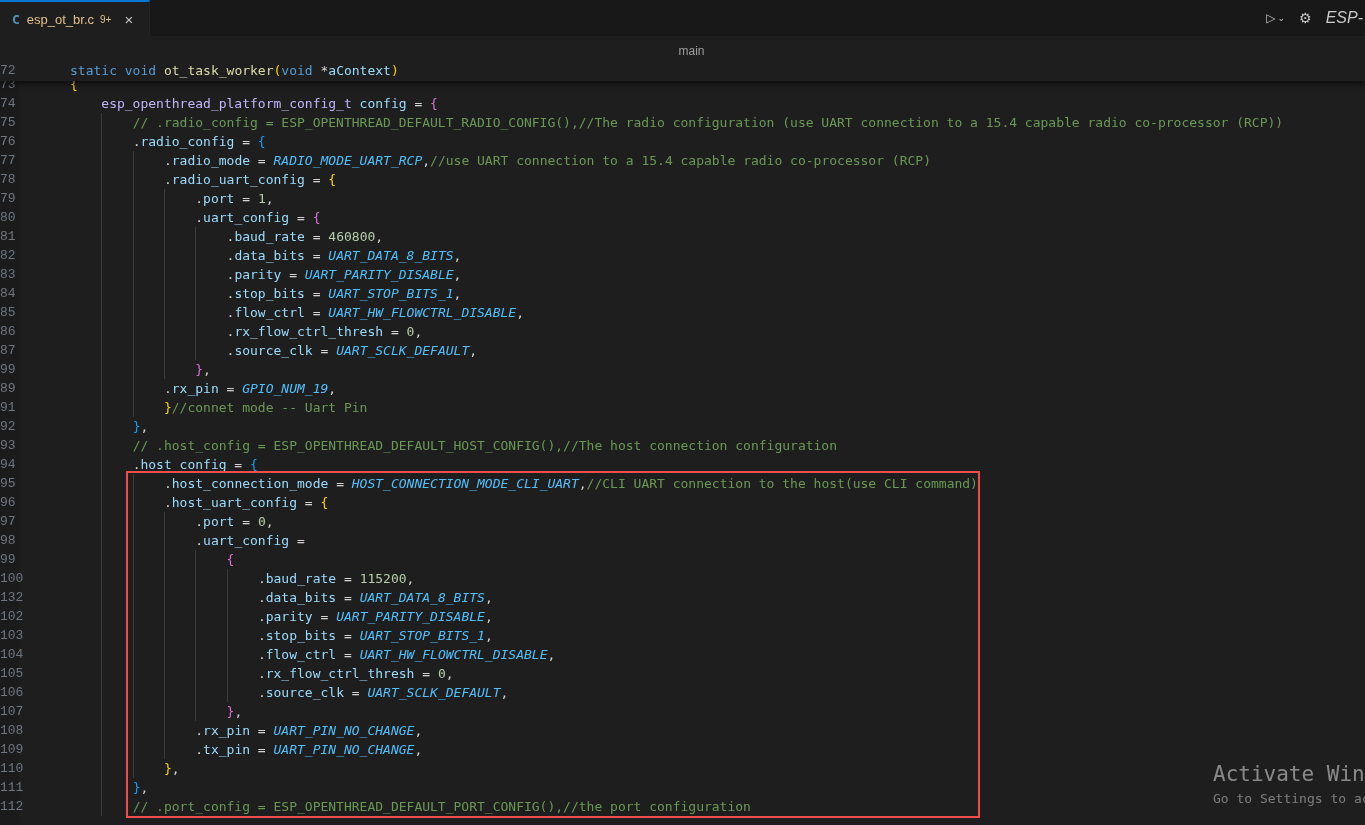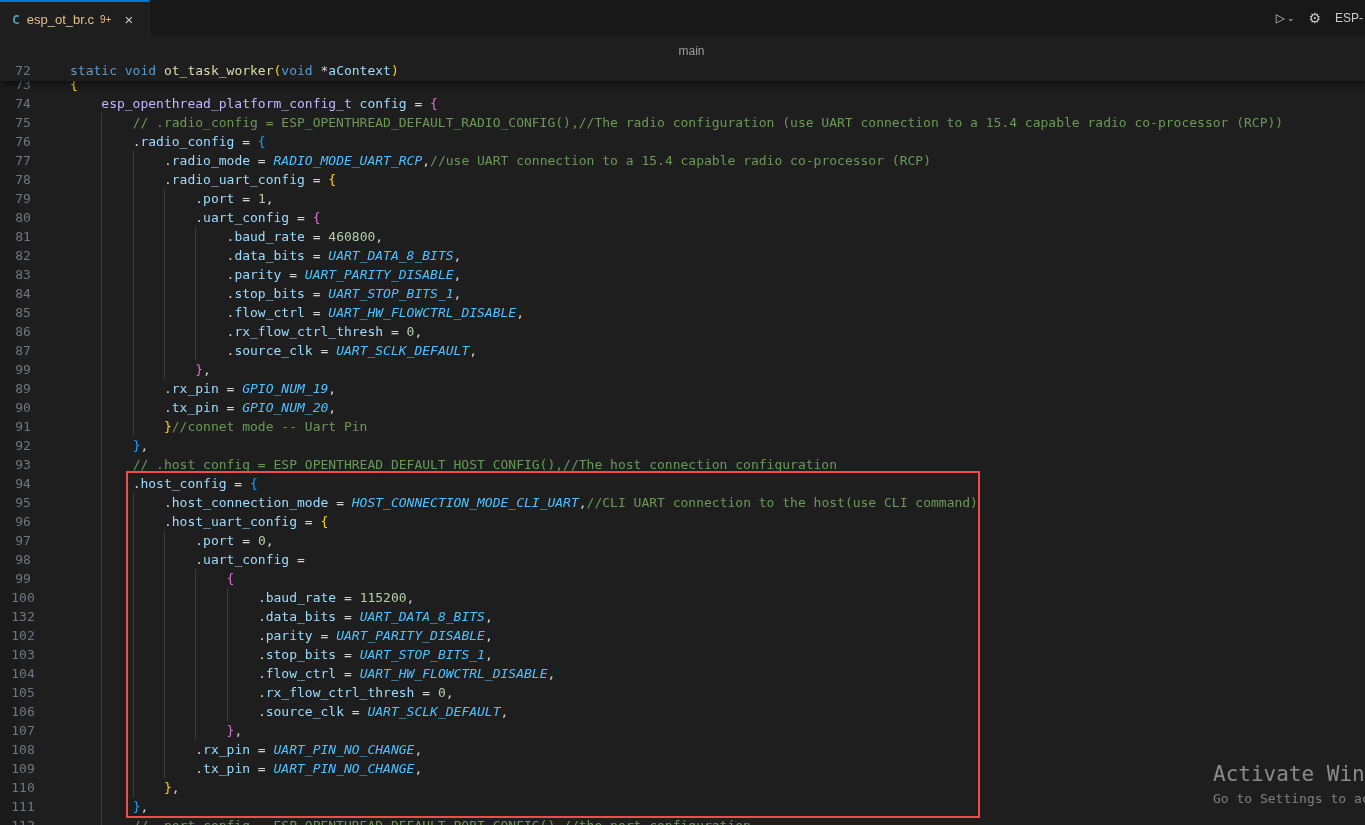--- a/index.html
+++ b/index.html
@@ -15,36 +15,36 @@
   .cicon { color:#519aba; font-family:"DejaVu Sans Mono", monospace; font-weight:bold; font-size:13px; }
   .cicon.small { font-size:11px; }
   .tab-label { color:#e2c08d; font-size:13px; white-space:nowrap; }
   .tab-badge { color:#e2c08d; font-size:10px; margin-left:-1px; }
   .tab-close { color:#c5c5c5; font-size:15px; line-height:1; margin-left:6px; }
   .actions { display:flex; align-items:center; gap:14px; padding-right:2px; color:#c5c5c5; }
   .runbtn { display:flex; align-items:center; }
   .runtri { font-size:12px; }
   .chev { font-size:9px; margin-left:2px; }
   .gear { font-size:14px; }
-  .esp { font-size:12px; color:#cccccc; white-space:nowrap; }
+  .esp { font-size:16px; color:#cccccc; white-space:nowrap;font-style:italic; }
 
   
   .breadcrumb { position:absolute; top:44px; left:0; right:0; height:24px; background:#1e1e1e;
                 display:flex; align-items:center; gap:3px; padding-left:18px;
                 color:#9d9d9d; font-size:12px;flex-direction:column; }
   .sep { color:#6a737d; font-size:13px; }
   .crumb { cursor:pointer; }
 
   
   .editor { position:absolute; top:60px; left:0; right:0; bottom:0; background:#1e1e1e; overflow:hidden;
             font-family:"DejaVu Sans Mono","Liberation Mono", monospace; font-size:13px; }
   .gutter-strip { position:absolute; left:0; top:0; bottom:0; width:19px; background:#1b1b1b; }
   .lines { position:absolute; top:15px; left:0; right:0; }
   .line { display:flex; height:19px; line-height:19px; }
-  .ln { width:46px; text-align:center; color:#6e7681; flex:none; }
+  .ln { width:46px; text-align:left; color:#6e7681; flex:none;font-family:Liberation Mono, monospace; }
   .code { margin-left:24px; white-space:pre; color:#d4d4d4; }
   .iu { display:inline-block; height:19px; vertical-align:top; }
   .iu.guide { box-shadow:inset 1px 0 0 #3b3b3b; }
 
   .sticky { position:absolute; top:0; left:0; right:0; height:21px; background:#1e1e1e;
             box-shadow:0 3px 6px rgba(0,0,0,0.55); z-index:6; }
   .sticky .line { height:21px; line-height:21px; }
 
   .redbox { position:absolute; left:126px; top:411px; width:854px; height:347px;
             border:2px solid #f14c4c; z-index:5; pointer-events:none; }
@@ -163,24 +163,20 @@
         </div>
         <div class="line">
           <div class="ln">99</div>
           <div class="code"><span class="iu">    </span><span class="iu guide">    </span><span class="iu guide">    </span><span class="iu guide">    </span><span class="tk-b2">}</span><span class="tk-pln">,</span></div>
         </div>
         <div class="line">
           <div class="ln">89</div>
           <div class="code"><span class="iu">    </span><span class="iu guide">    </span><span class="iu guide">    </span><span class="tk-pln">.</span><span class="tk-var">rx_pin</span><span class="tk-pln"> = </span><span class="tk-enum">GPIO_NUM_19</span><span class="tk-pln">,</span></div>
         </div>
         <div class="line">
-          <div class="ln">90</div>
-          <div class="code"><span class="iu">    </span><span class="iu guide">    </span><span class="iu guide">    </span><span class="tk-pln">.</span><span class="tk-var">tx_pin</span><span class="tk-pln"> = </span><span class="tk-enum">GPIO_NUM_20</span><span class="tk-pln">,</span></div>
-        </div>
-        <div class="line">
           <div class="ln">91</div>
           <div class="code"><span class="iu">    </span><span class="iu guide">    </span><span class="iu guide">    </span><span class="tk-b1">}</span><span class="tk-cmt">//connet mode -- Uart Pin</span></div>
         </div>
         <div class="line">
           <div class="ln">92</div>
           <div class="code"><span class="iu">    </span><span class="iu guide">    </span><span class="tk-b3">}</span><span class="tk-pln">,</span></div>
         </div>
         <div class="line">
           <div class="ln">93</div>
           <div class="code"><span class="iu">    </span><span class="iu guide">    </span><span class="tk-cmt">// .host_config = ESP_OPENTHREAD_DEFAULT_HOST_CONFIG(),//The host connection configuration</span></div>

